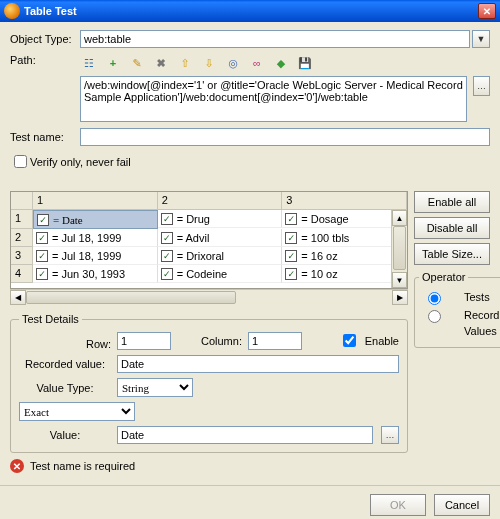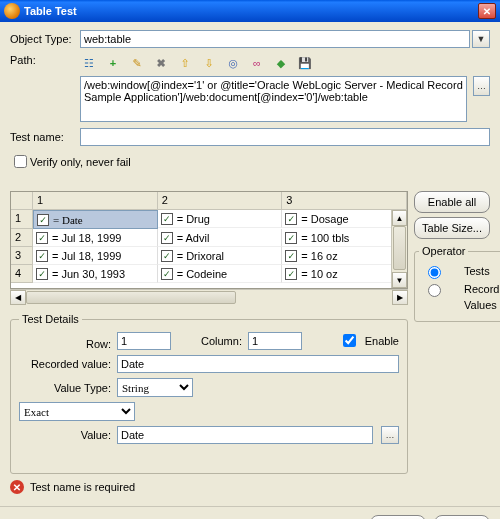--- a/index.html
+++ b/index.html
@@ -71,30 +71,30 @@
   .gh, .gr { border-right:1px solid #c7c5b8; border-bottom:1px solid #c7c5b8; background:#ece9d8; padding:2px 4px; font-size:11px; }
   .gh { height:18px; }
   .gc { border-right:1px solid #ddd; border-bottom:1px solid #eee; background:#fff; padding:1px 3px; display:flex; align-items:center; gap:4px; height:18px;}
   .gc.sel { background:#b9c8dd; }
   .cellchk { width:12px; height:12px; border:1px solid #555; background:#fff; display:inline-flex; align-items:center; justify-content:center; font-size:9px; color:#1a5f1a;}
   .sidecol { width:76px; display:flex; flex-direction:column; gap:4px;}
   .btn {
     height:22px;
     border:1px solid #888;
     background:linear-gradient(#fefefe,#e7e5da);
-    border-radius:8px;
+    border-radius:0;
     font:11px Tahoma,sans-serif;
     padding:0 6px;
     text-align:center;
   }
   .btn.disabled { color:#999; }
-  fieldset { border:1px solid #b7b4a3; border-radius:3px; margin:0; padding:6px 8px 24px 8px; }
+  fieldset { border:1px solid #b7b4a3; border-radius:3px; margin:0; padding:6px 8px 3px 8px; }
   legend { padding:0 3px; font-size:11px; }
   .details-row { display:flex; align-items:center; gap:6px; margin-bottom:5px; }
-  .details-row .dlbl { width:92px; text-align:right; }
+  .details-row .dlbl { width:92px; text-align:center; }
   .short { width:54px !important; flex:none; }
   .sel { height:19px; border:1px solid #7f9db9; background:#fff; font:11px Tahoma; }
   .err { display:flex; align-items:center; gap:6px; margin-top:6px;}
   .err-icon { width:14px; height:14px; border-radius:50%; background:#d43a2a; color:#fff; display:flex; align-items:center; justify-content:center; font-size:10px; font-weight:bold;}
   .footer { display:flex; justify-content:flex-end; gap:8px; padding:8px 10px; border-top:1px solid #c9c6b8; margin-top:6px;}
   .footer .btn { width:56px; }
   .radio-row { display:flex; align-items:center; gap:20px; margin:2px 0 2px 4px;}
   .scroll-y { position:absolute; right:0; top:18px; bottom:0; width:16px; background:#ece9d8; border-left:1px solid #c7c5b8;}
   .scroll-y .arrow { height:16px; background:linear-gradient(#fefefe,#e4e2d6); border:1px solid #b5b29f; display:flex; align-items:center; justify-content:center; font-size:8px;}
   .scroll-y .thumb { position:absolute; top:16px; left:1px; right:1px; height:44px; background:linear-gradient(#eceade,#d7d4c4); border:1px solid #b5b29f; border-radius:2px;}
@@ -265,20 +265,21 @@
       </fieldset>
 
       <div class="err">
         <div class="err-icon">✕</div>
         <span>Test name is required</span>
       </div>
     </div>
 
     <div class="sidecol">
       <button class="btn">Enable all</button>
+      <button class="btn">Disable all</button>
       <button class="btn">Table Size...</button>
       <fieldset style="margin-top:2px; padding:4px 4px 6px 4px;">
         <legend>Operator</legend>
         <div class="radio-row">
           <input type="radio" name="disp" checked="" style="">
           <span>Tests</span>
         </div>
         <div class="radio-row" style="align-items:flex-start;">
           <input type="radio" name="disp" style="">
           <span style="line-height:16px;">Recorded Values</span>

